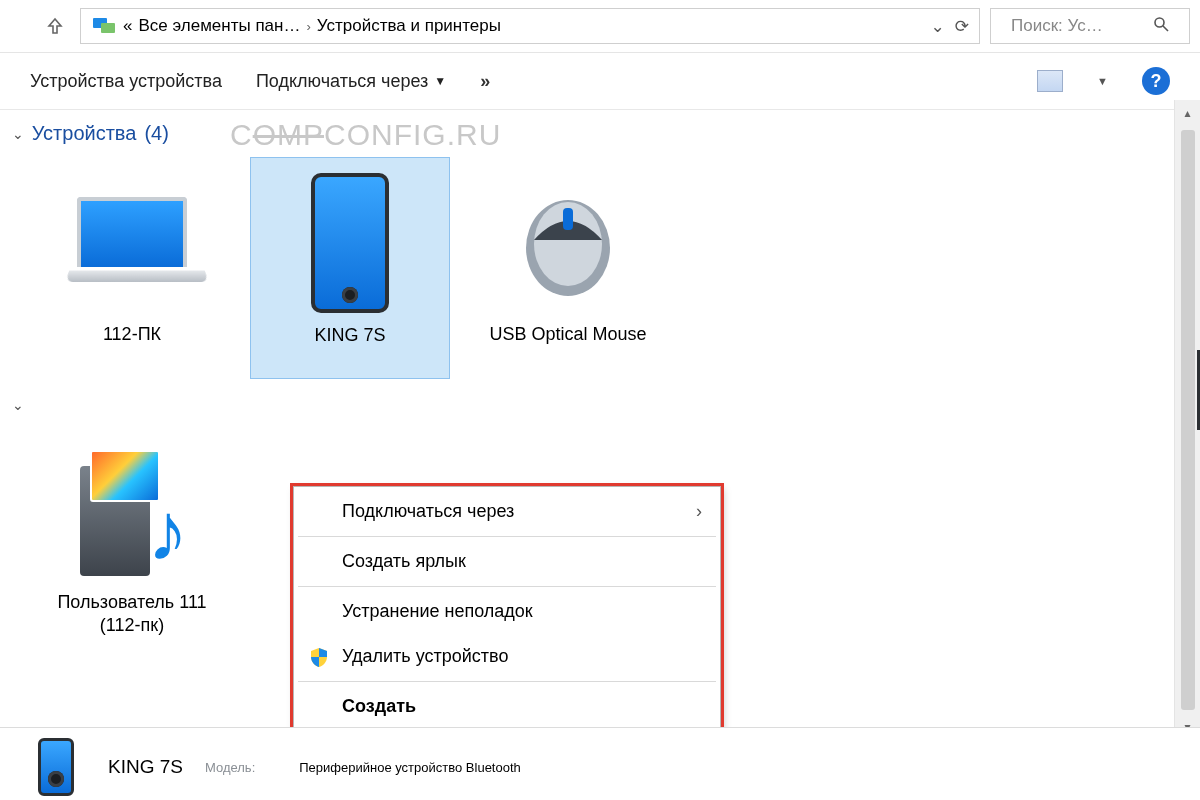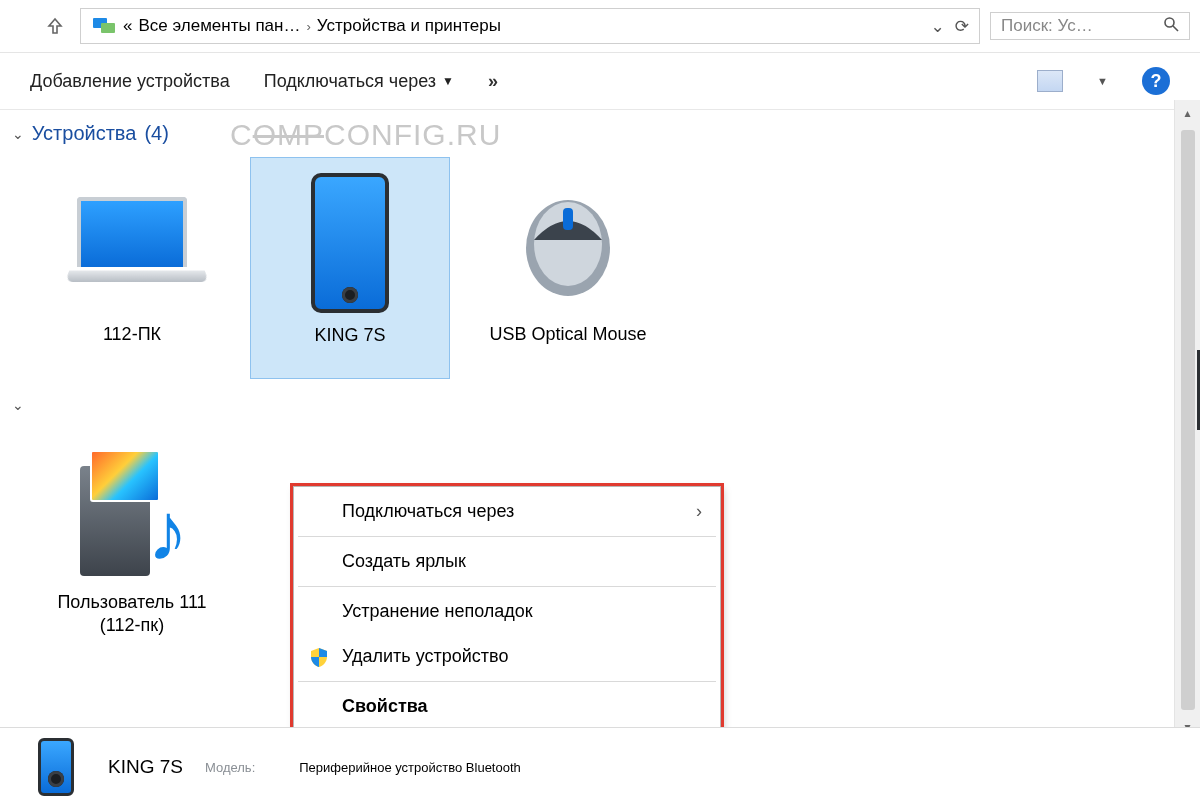--- a/index.html
+++ b/index.html
@@ -38,22 +38,22 @@
     white-space: nowrap;
     overflow: hidden;
     font-size: 17px;
   }
   .breadcrumb .sep { color: #666; font-size: 13px; }
   .breadcrumb .bc-text { overflow: hidden; text-overflow: ellipsis; }
   .bc-controls { display: flex; gap: 10px; margin-left: auto; color: #555; }
   .searchbox {
     display: flex; align-items: center; gap: 4px;
     border: 1px solid #cfcfcf;
-    height: 28px;
-    padding: 0 10px;
+    height: 36px;
+    padding: 0 20px;
     width: 200px;
     color: #888;
     font-size: 17px;
   }
   .searchbox .mag { margin-left: auto; color: #555; }
   
   .toolbar {
     display: flex;
     align-items: center;
     gap: 34px;
@@ -242,21 +242,21 @@
     <span class="mag">
       <svg width="16" height="16" viewBox="0 0 16 16">
           <circle cx="6.5" cy="6.5" r="4.5" fill="none" stroke="#555" stroke-width="1.6"></circle>
           <line x1="10" y1="10" x2="15" y2="15" stroke="#555" stroke-width="1.6"></line>
         </svg>
     </span>
   </div>
 </div>
 
 <div class="toolbar">
-  <span class="tb-item">Добавление устройства</span>
+  <span class="tb-item">Устройства устройства</span>
   <span class="tb-item">
     <span>Подключаться через</span>
     <span class="tb-chevron">▼</span>
   </span>
   <span class="tb-overflow">»</span>
   <span class="filler"></span>
   <span class="tb-view"></span>
   <span class="tb-viewdrop">▼</span>
   <span class="tb-help">?</span>
 </div>
@@ -341,21 +341,21 @@
         <svg width="22" height="22" viewBox="0 0 22 22">
           <path d="M11 2 L19 5 V11 C19 16 15 20 11 21 C7 20 3 16 3 11 V5 Z" fill="#ffd23b"></path>
           <path d="M11 2 L19 5 V11 H11 Z" fill="#1e8ae6"></path>
           <path d="M11 11 V21 C7 20 3 16 3 11 Z" fill="#1e8ae6"></path>
         </svg>
       </span>
       <span>Удалить устройство</span>
     </div>
     <div class="sep"></div>
     <div class="mi bold">
-      <span>Свойства</span>
+      <span>Создать</span>
     </div>
   </div>
 
 </div>
 
 <div class="scrollbar">
   <div class="btn">▴</div>
   <div class="thumb"></div>
   <div class="btn">▾</div>
 </div>

